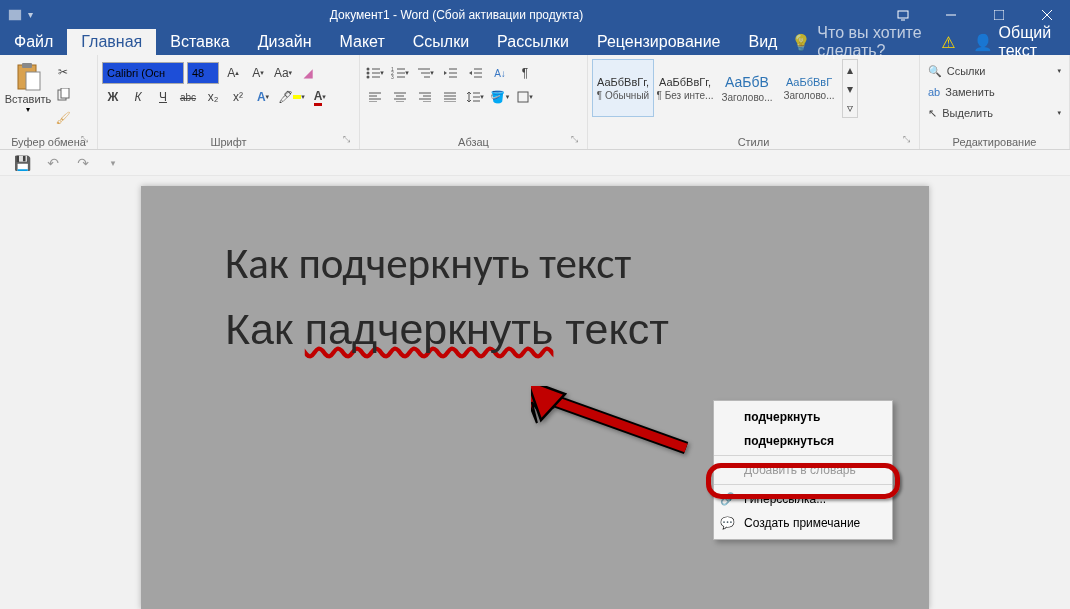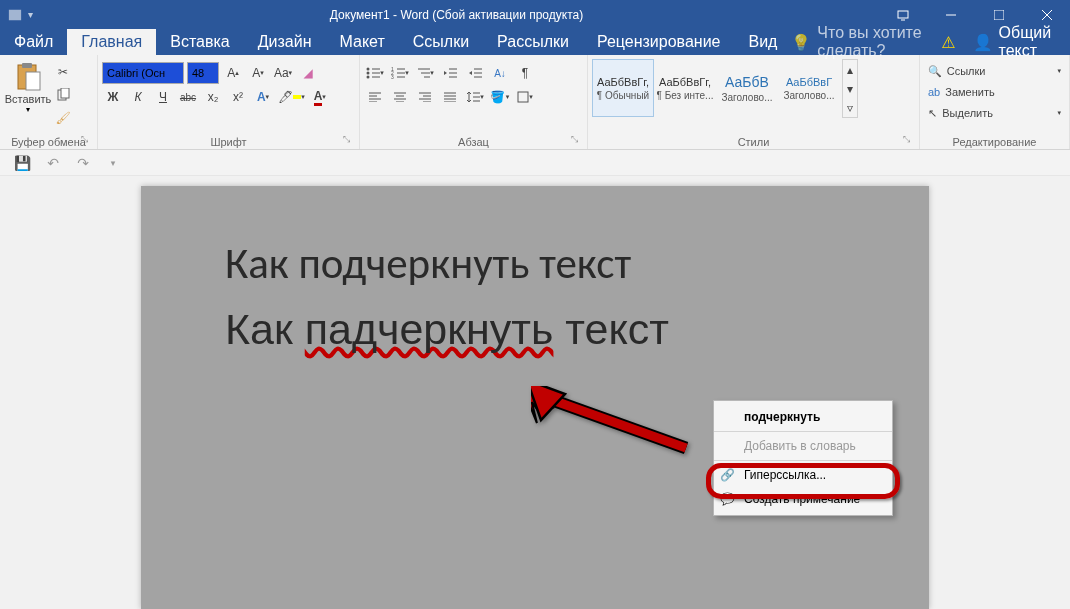--- a/index.html
+++ b/index.html
@@ -360,20 +360,21 @@
 
 <div class="doc-area">
   <div class="page">
     <div class="doc-text">Как подчеркнуть текст</div>
     <div class="doc-text">
       <span>Как </span><span class="squiggle">падчеркнуть</span><span> текст</span>
     </div>
 
     <div class="ctx-menu">
       <div class="ctx-item bold">подчеркнуть</div>
+      <div class="ctx-item bold">подчеркнуться</div>
       <div class="ctx-sep"></div>
       <div class="ctx-item disabled">Добавить в словарь</div>
       <div class="ctx-sep"></div>
       <div class="ctx-item">
           <span class="ctx-icon">🔗</span>
           <span>Гиперссылка...</span>
         </div>
       <div class="ctx-item">
           <span class="ctx-icon">💬</span>
           <span>Создать примечание</span>

